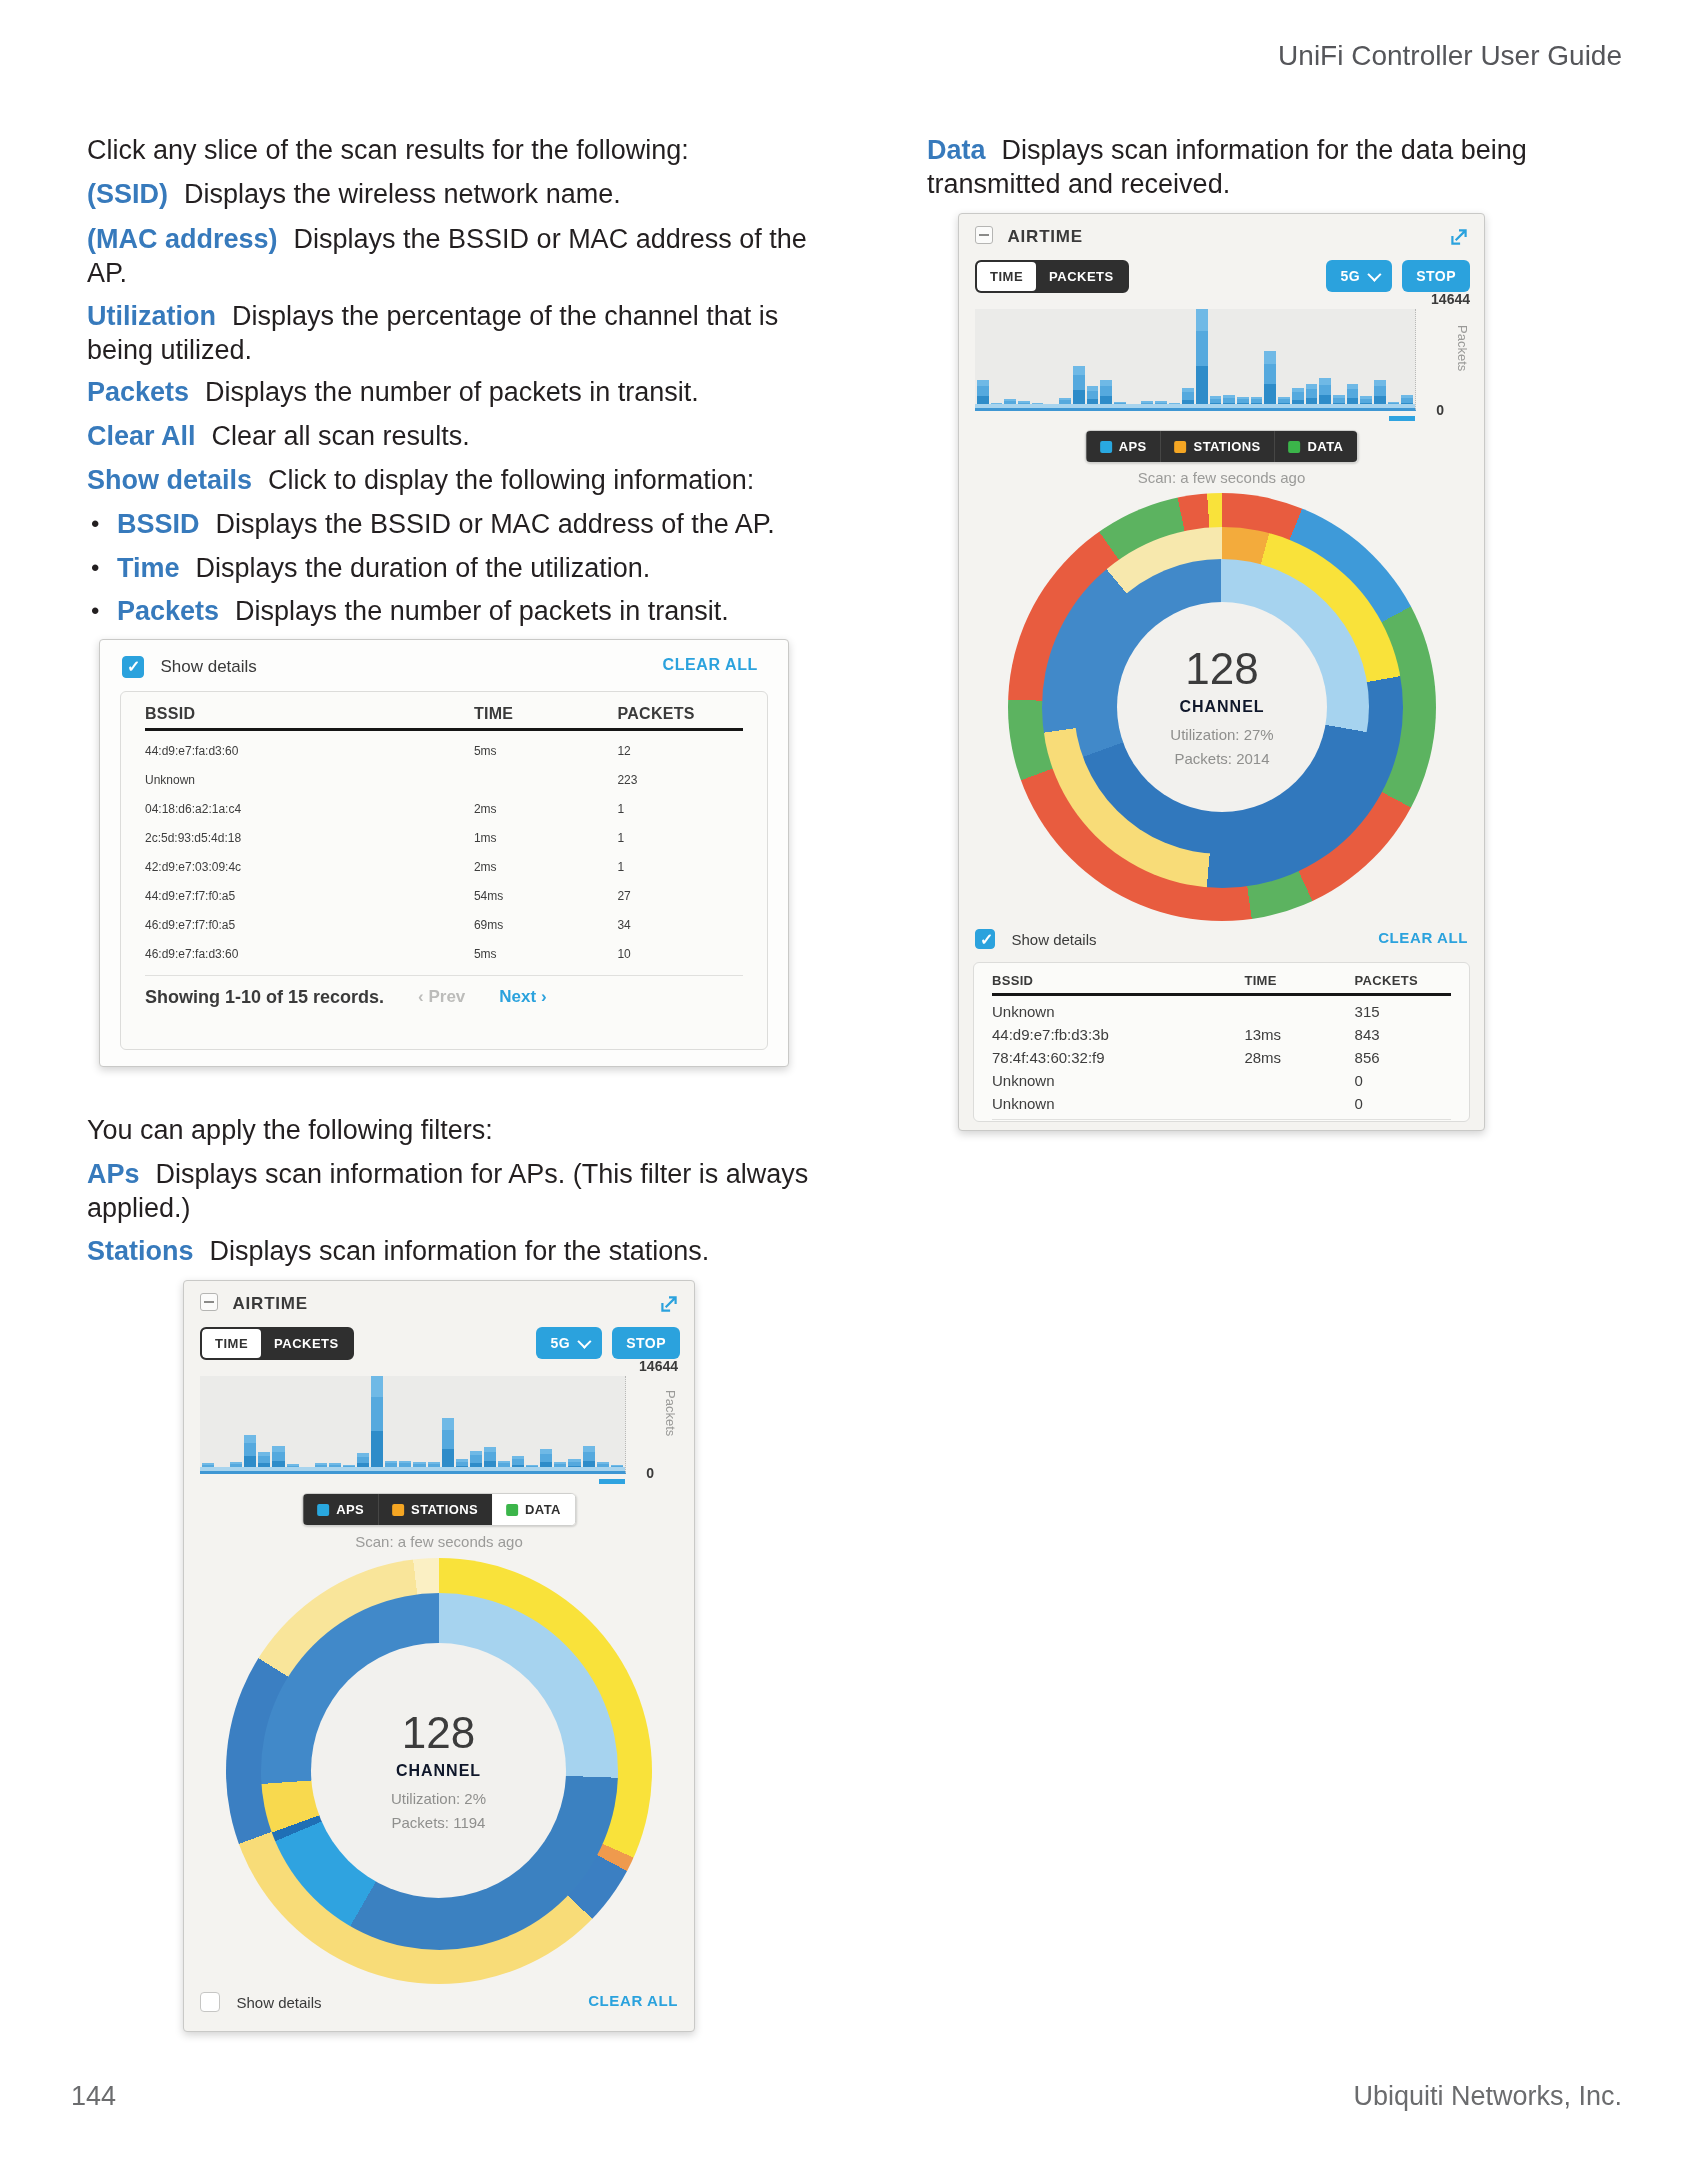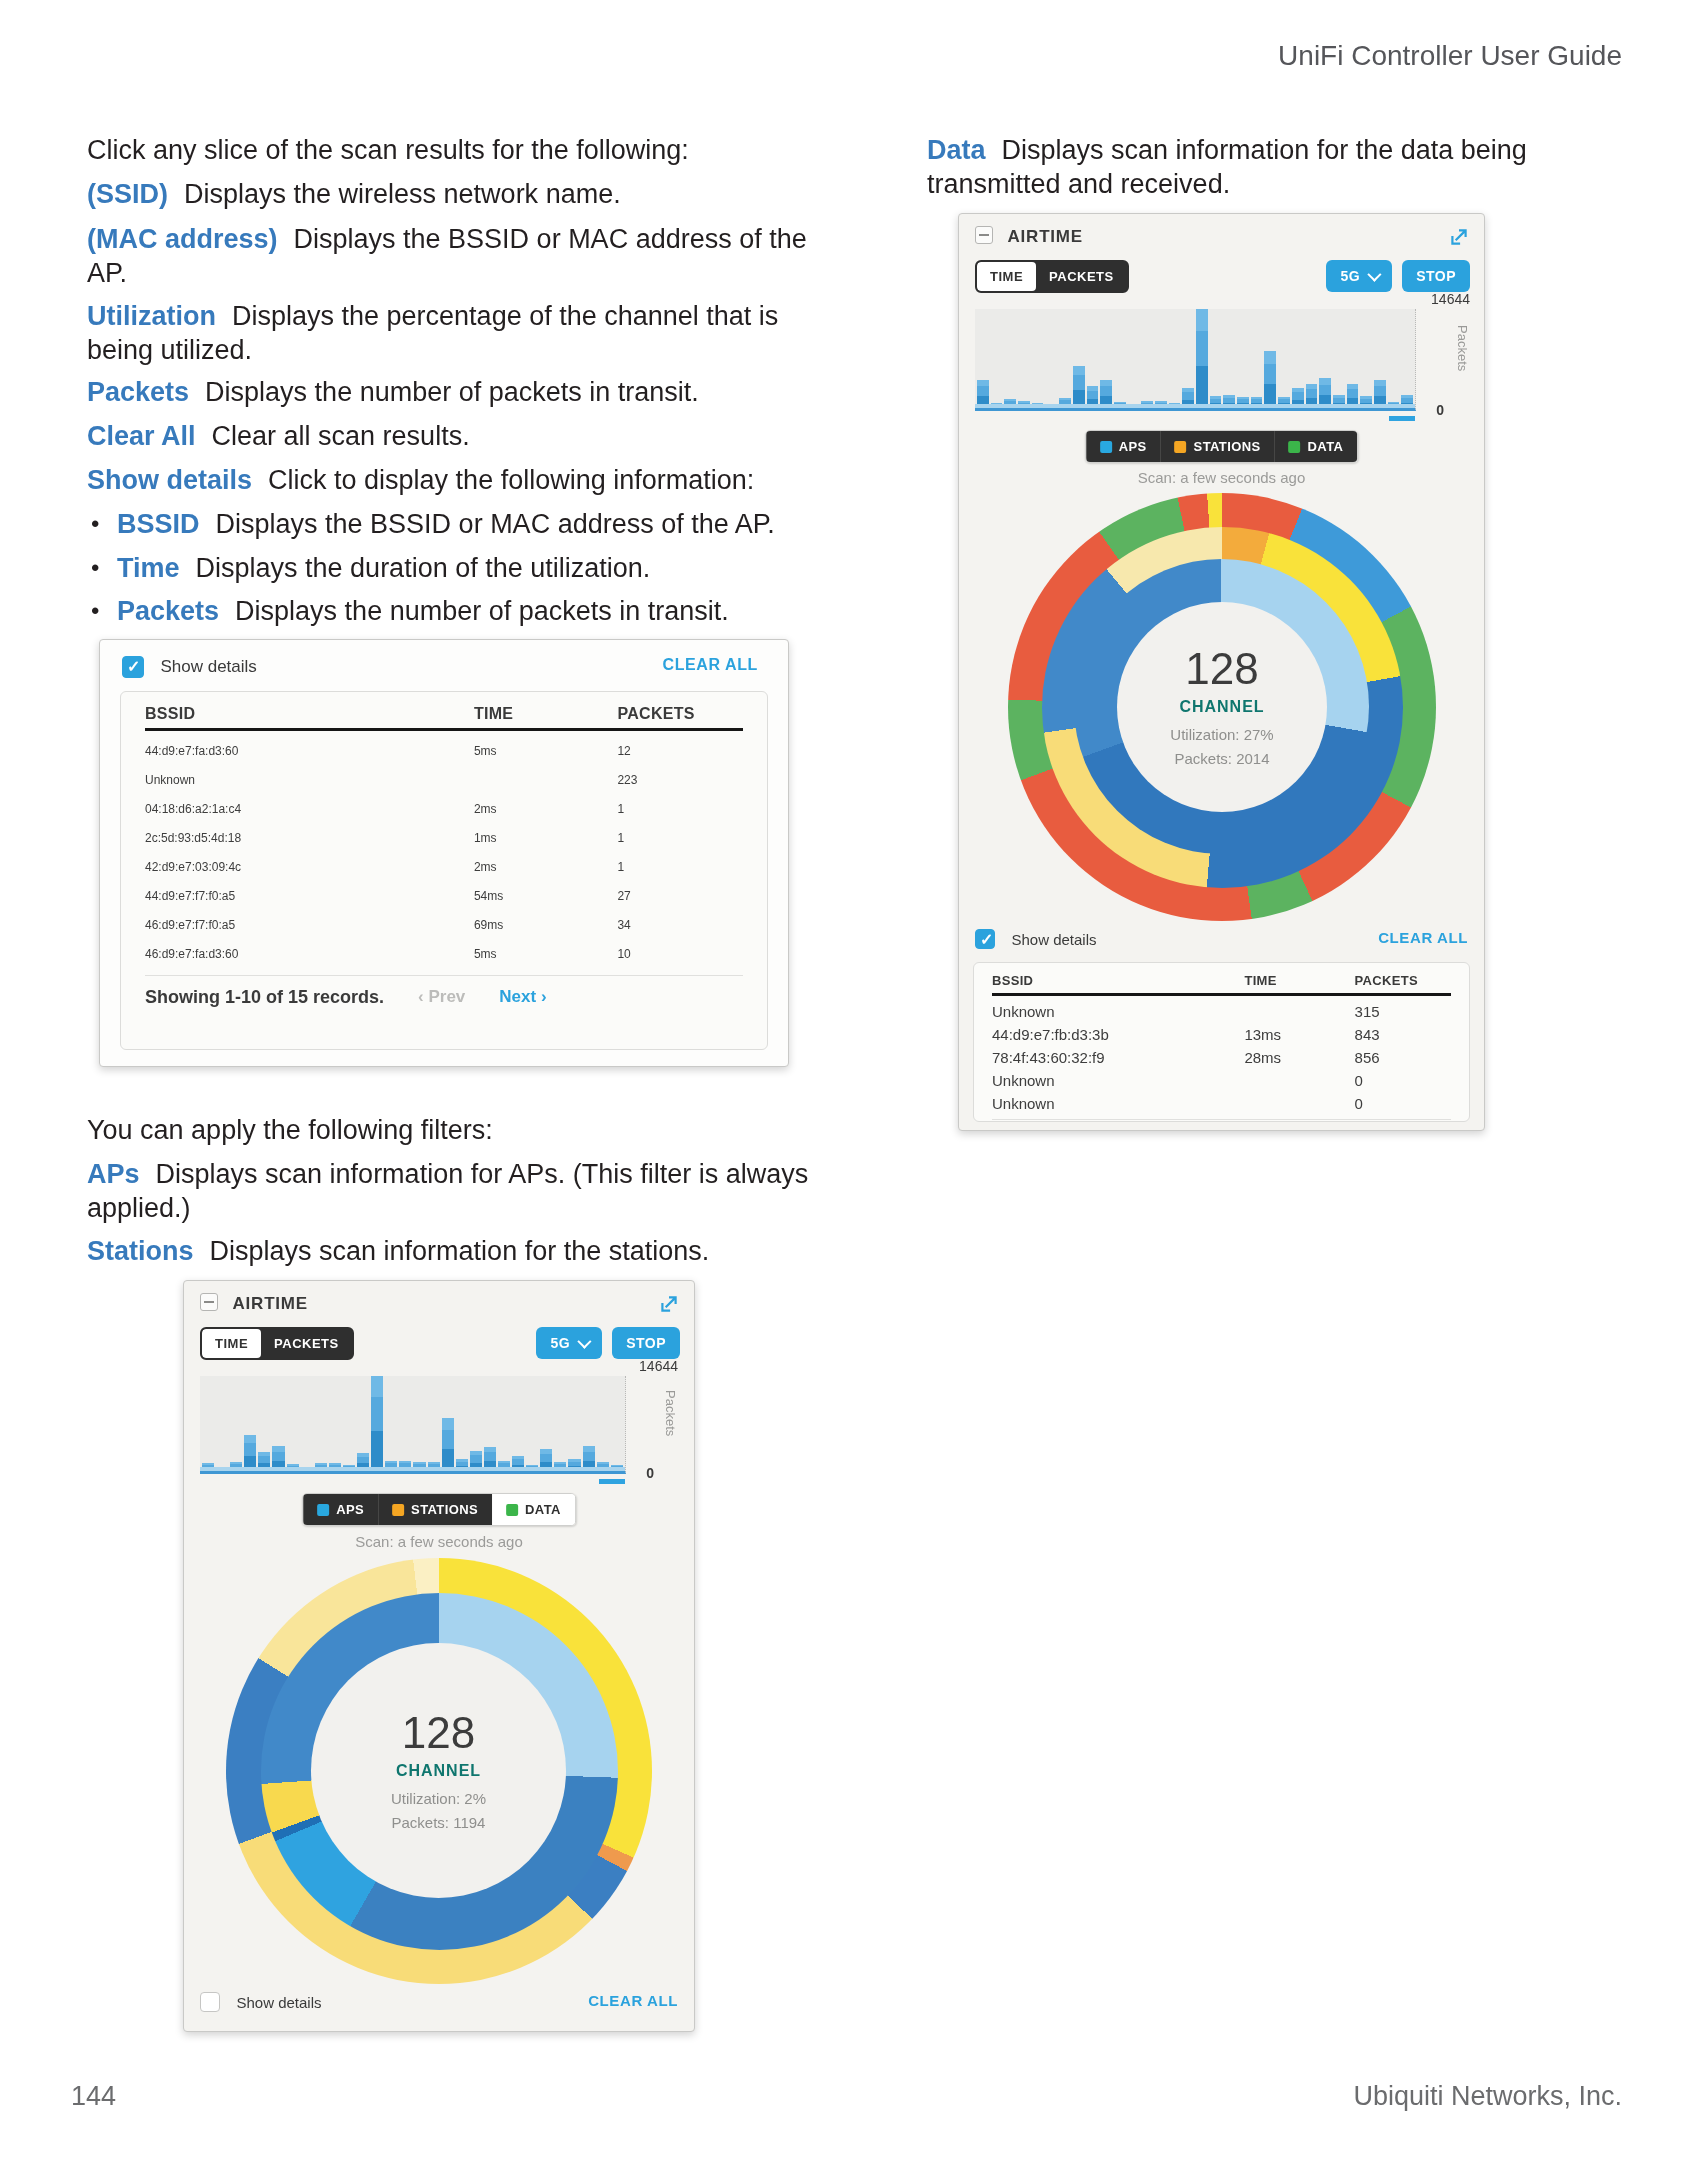--- a/index.html
+++ b/index.html
@@ -59,38 +59,38 @@
   .caret{display:inline-block;width:8px;height:8px;border-right:2px solid #fff;border-bottom:2px solid #fff;
          transform:rotate(45deg) translateY(-2px);}
   
   .chart{position:absolute;background:#ebebe9;border-right:1px dotted #b9b9b7;
          display:flex;align-items:flex-end;gap:2px;padding:0 2px;
          border-bottom:3px solid #3f97d3;}
   .chart::after{content:"";position:absolute;left:0;right:0;bottom:0;height:4px;background:#a8d4ee;}
   .bar{flex:1;background:linear-gradient(to top,#2e8cc9 0%,#2e8cc9 42%,#55a9de 42%,#55a9de 78%,#6fb9e6 78%);
        min-height:2px;}
   .end-dash{position:absolute;right:0px;bottom:-13px;width:26px;height:5px;background:#2fa3e0;}
-  .ymax{position:absolute;font-size:14px;font-weight:normal;color:#3a3a3a;}
+  .ymax{position:absolute;font-size:14px;font-weight:bold;color:#3a3a3a;}
   .ymin{position:absolute;font-size:14px;font-weight:bold;color:#3a3a3a;}
   .ylab{position:absolute;writing-mode:vertical-rl;font-size:13px;color:#9a9a98;}
   
   .legend{position:absolute;left:50%;transform:translateX(-50%);display:inline-flex;
           border:1px solid #cfcfcd;border-radius:5px;overflow:hidden;box-shadow:0 1px 2px rgba(0,0,0,.15);}
   .lchip{display:flex;align-items:center;gap:7px;padding:8px 14px;font-size:13px;font-weight:bold;letter-spacing:0.4px;}
   .lchip.on{background:#2f2f2f;color:#fff;}
   .lchip.off{background:#fff;color:#2f2f2f;}
   .lchip .sw{display:inline-block;width:12px;height:12px;border-radius:2px;}
   .scan{position:absolute;left:0;right:0;text-align:center;font-size:15px;color:#9b9b99;}
   
   .donut{position:absolute;}
   .ring{position:absolute;border-radius:50%;}
   .hole{position:absolute;border-radius:50%;background:#f2f1ee;z-index:3;display:flex;
         flex-direction:column;align-items:center;justify-content:center;}
   .hole .val{font-size:44px;font-weight:400;color:#3c3c3c;}
-  .hole .lab{font-size:16px;font-weight:bold;color:#0f766e;letter-spacing:1px;margin-top:4px;}
+  .hole .lab{font-size:16px;font-weight:bold;color:#0f172a;letter-spacing:1px;margin-top:4px;}
   .hole .sub{font-size:15px;color:#8f8f8d;line-height:22px;margin-top:2px;}
   .hole .sub.first{margin-top:8px;}
   .pfoot{position:absolute;left:16px;right:16px;height:26px;}
   .pfoot .cblabel{font-size:15px;}
   
   .ptable{position:absolute;left:14px;right:14px;background:#fbfbf9;border:1px solid #dcdcda;
           border-radius:6px;padding:8px 18px 0;overflow:hidden;}
   .ptable .thead{font-size:13px;line-height:20px;}
   .ptable .thr{border-bottom:3px solid #161616;margin:2px 0 4px;}
   .p2rows .trow{display:flex;font-size:15px;line-height:23px;color:#3d3d3d;}

